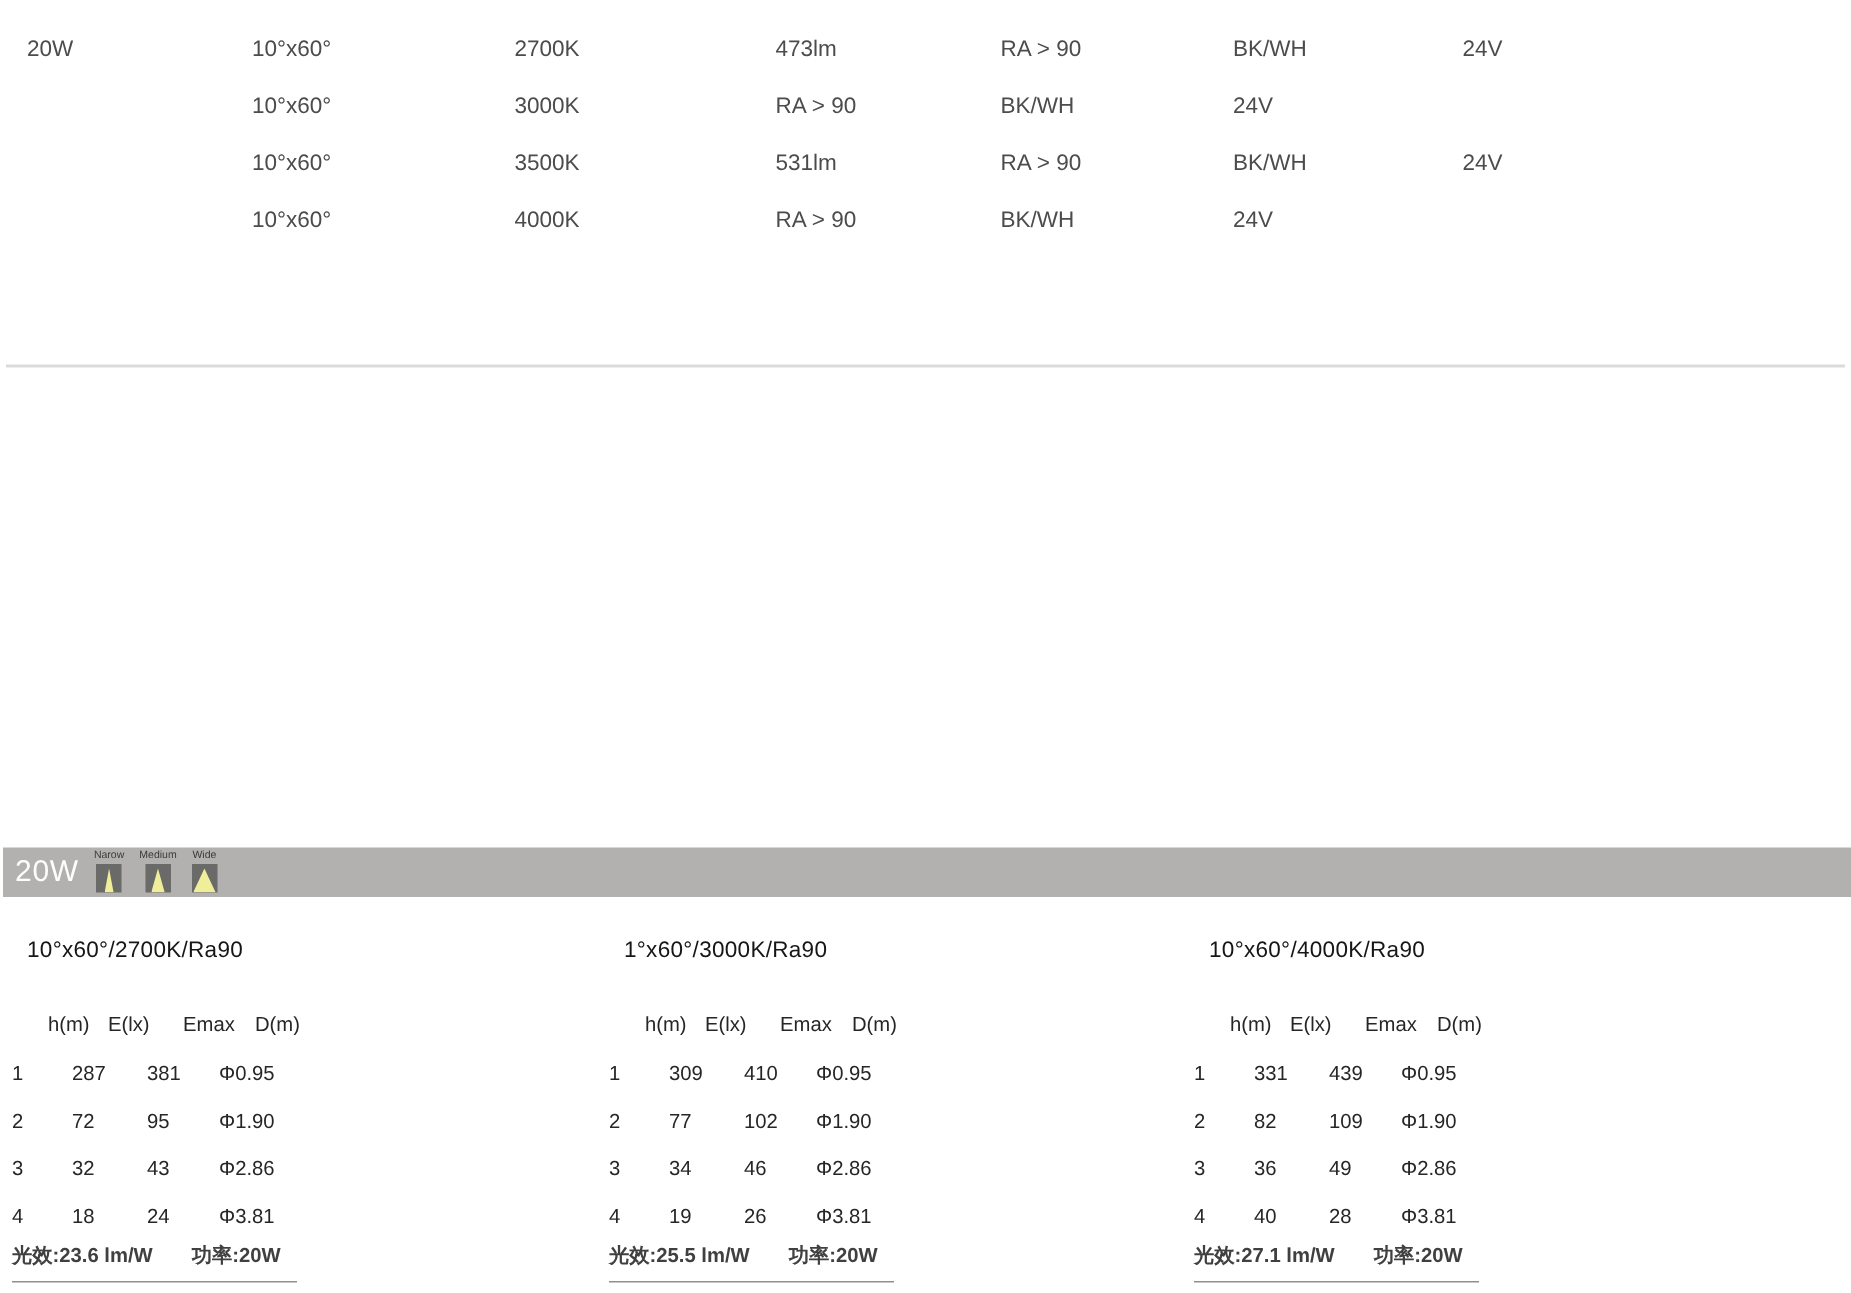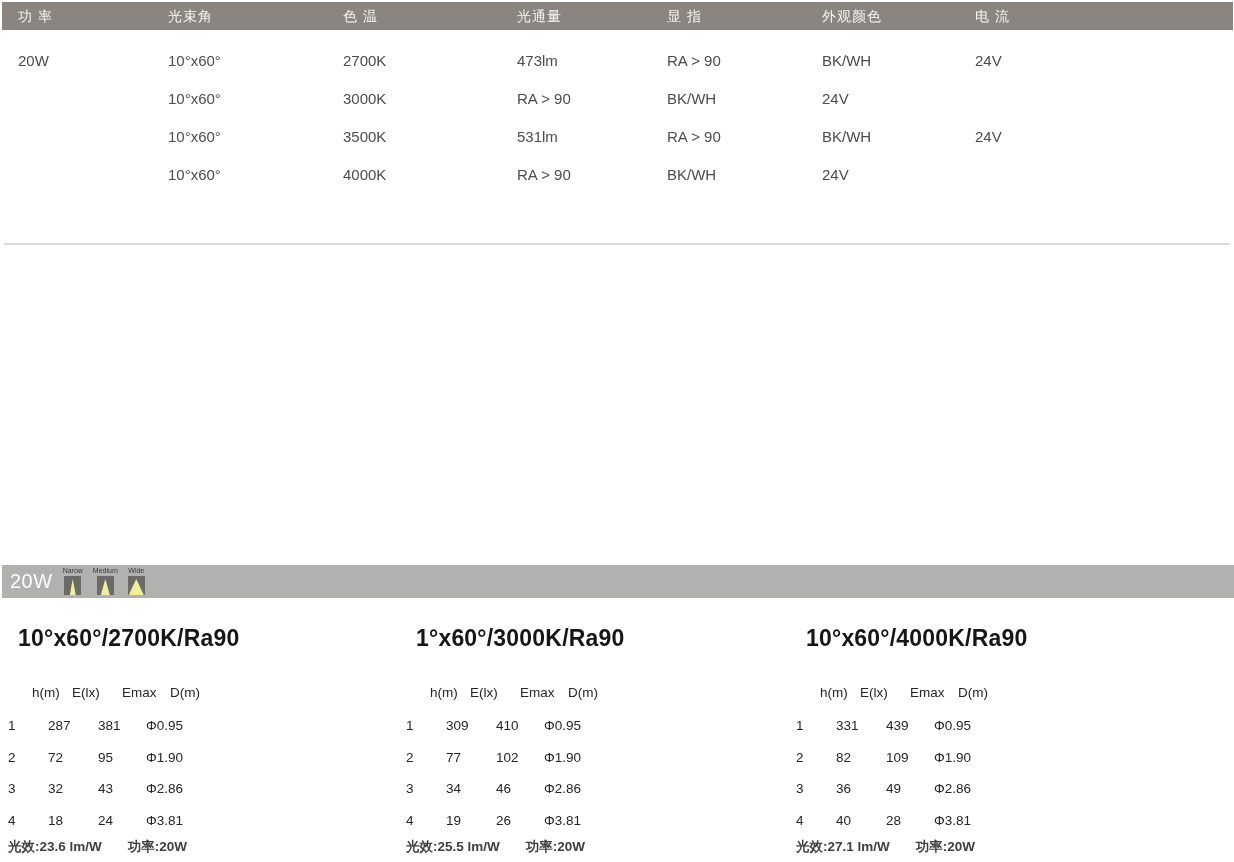--- a/index.html
+++ b/index.html
@@ -53,21 +53,21 @@
   .beam-cone.medium{width:9px;}
   .beam-cone.wide{width:15px;}
 
   
   .photo-wrap{position:absolute;top:612px;left:0;right:0;}
   .photo-table{position:absolute;top:0;width:210px;}
   .photo-table.t0{left:8px;}
   .photo-table.t1{left:406px;}
   .photo-table.t2{left:796px;}
   .photo-title{
-    font-size:23px;font-weight:bold;color:#161616;
+    font-size:15px;font-weight:normal;color:#161616;
     margin:13px 0 0 10px;letter-spacing:0.2px;white-space:nowrap;
   }
   .photo-grid{
     display:grid;grid-template-columns:40px 50px 48px 70px;
     font-size:13.5px;color:#262626;
   }
   .photo-head{margin-top:33px;padding-left:24px;}
   .photo-head .cell{font-size:13.5px;color:#262626;}
   .photo-row{height:31.5px;line-height:31.5px;}
   .photo-rows{margin-top:10px;}
@@ -76,29 +76,20 @@
     font-size:13.5px;font-weight:bold;color:#404040;
     border-bottom:1.5px solid #8f8f8f;padding-bottom:8px;width:190px;
     white-space:nowrap;
   }
   .cell{overflow:hidden;}
 </style>
 </head>
 <body>
 
 <div class="spec-table">
-  <div class="spec-grid spec-header">
-    <div class="cell">功 率</div>
-    <div class="cell">光束角</div>
-    <div class="cell">色 温</div>
-    <div class="cell">光通量</div>
-    <div class="cell">显 指</div>
-    <div class="cell">外观颜色</div>
-    <div class="cell">电 流</div>
-  </div>
   <div class="spec-rows">
     <div class="spec-grid spec-row">
       <div class="cell">20W</div>
       <div class="cell">10°x60°</div>
       <div class="cell">2700K</div>
       <div class="cell">473lm</div>
       <div class="cell">RA &gt; 90</div>
       <div class="cell">BK/WH</div>
       <div class="cell">24V</div>
     </div>

